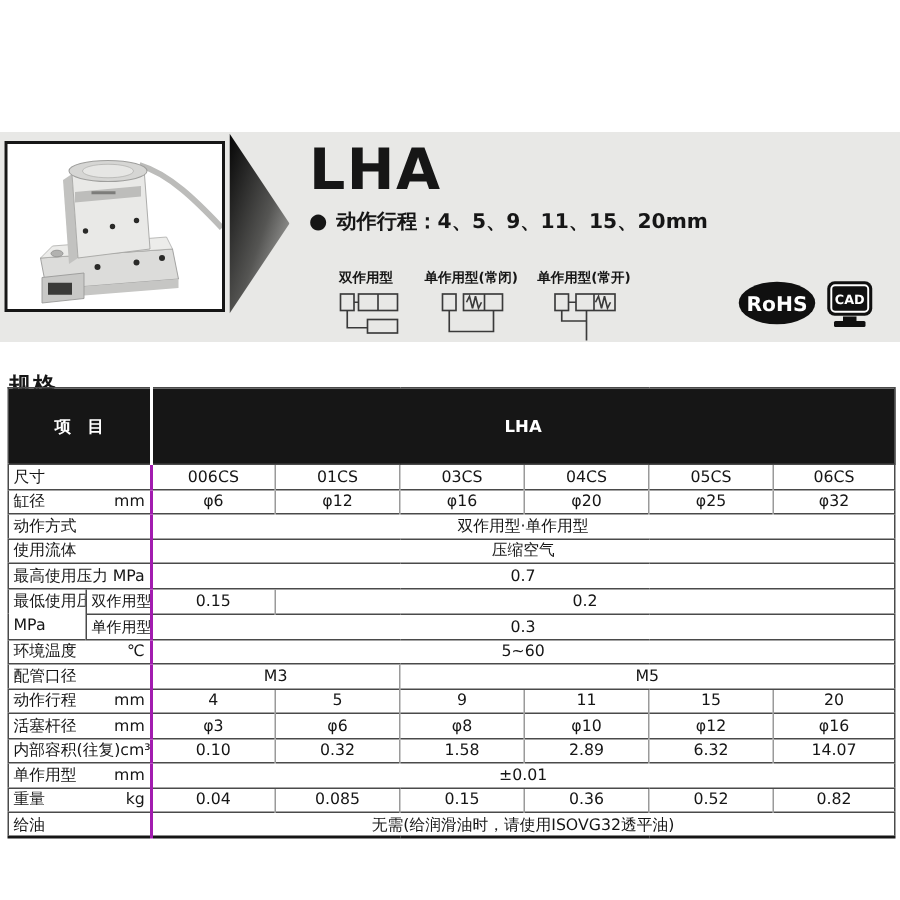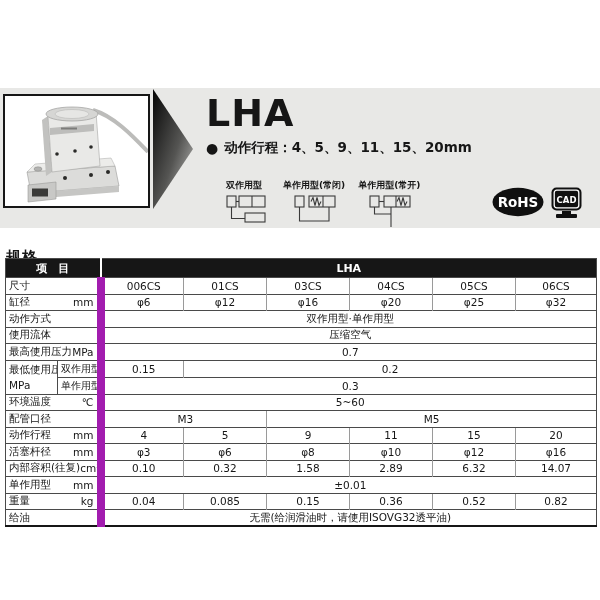--- a/index.html
+++ b/index.html
@@ -25,30 +25,30 @@
   .diagrams{position:absolute;left:218px;top:91px;display:flex;gap:13px;}
   .diagram{display:flex;flex-direction:column;align-items:center;}
   .diagram-label{font-size:9px;font-weight:bold;white-space:nowrap;margin-bottom:1px;}
   .badges{position:absolute;left:492px;top:99px;display:flex;align-items:flex-start;gap:7px;}
   .spec-heading{position:absolute;left:6px;top:248px;font-size:15px;font-weight:bold;letter-spacing:1px;}
   .spec-table{
     position:absolute;left:5px;top:258px;width:592px;border-collapse:collapse;table-layout:fixed;
     font-size:10.5px;border:1px solid #4a4a4a;border-bottom:2px solid #161616;
   }
   .spec-table th{
-    background:#161616;color:#ffffff;font-size:11px;font-weight:bold;height:18px;padding:0;
+    background:#161616;color:#ffffff;font-size:11px;font-weight:bold;height:18px;padding:16px;
   }
   .spec-table th.th-item{border-right:2px solid #ffffff;}
   .spec-table td{
     height:16.5px;padding:0 3px;border-top:1px solid #4a4a4a;border-left:1px solid #9a9a9a;
     text-align:center;white-space:nowrap;overflow:hidden;box-sizing:border-box;
   }
   .spec-table td.item{text-align:left;border-left:none;}
   .spec-table td.item .lblrow{display:flex;justify-content:space-between;align-items:center;}
-  .spec-table td.col-end{border-right:8px solid #a21caf;}
+  .spec-table td.col-end{border-right:2px solid #a21caf;}
   .spec-table td.item-main{border-left:none;padding:0 3px;vertical-align:middle;}
   .spec-table td.item-main div{line-height:16.5px;text-align:left;}
   .spec-table td.item-sub{font-size:10px;text-align:left;border-left:1px solid #4a4a4a;}
   svg text{font-family:"DejaVu Sans","Liberation Sans",sans-serif;}
 </style>
 </head>
 <body>
 
 <div class="hero-band">
 

